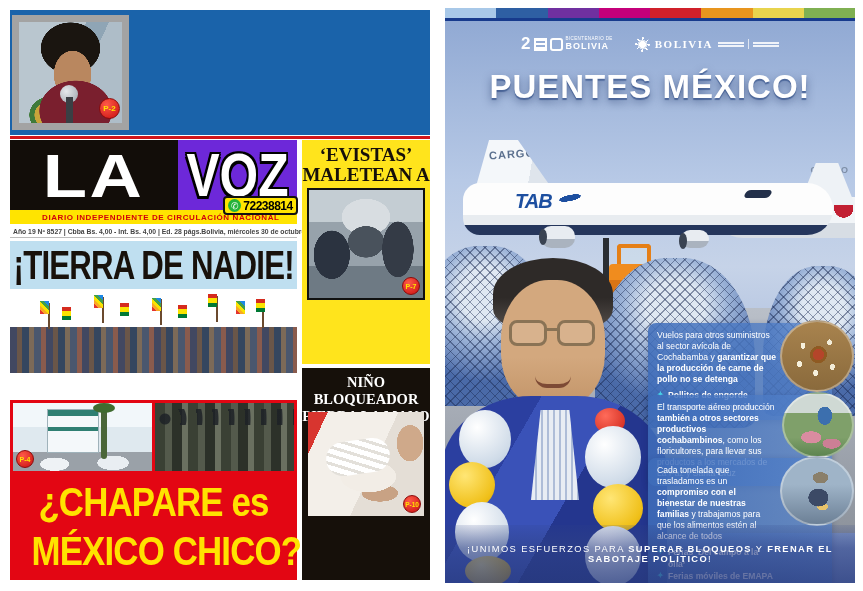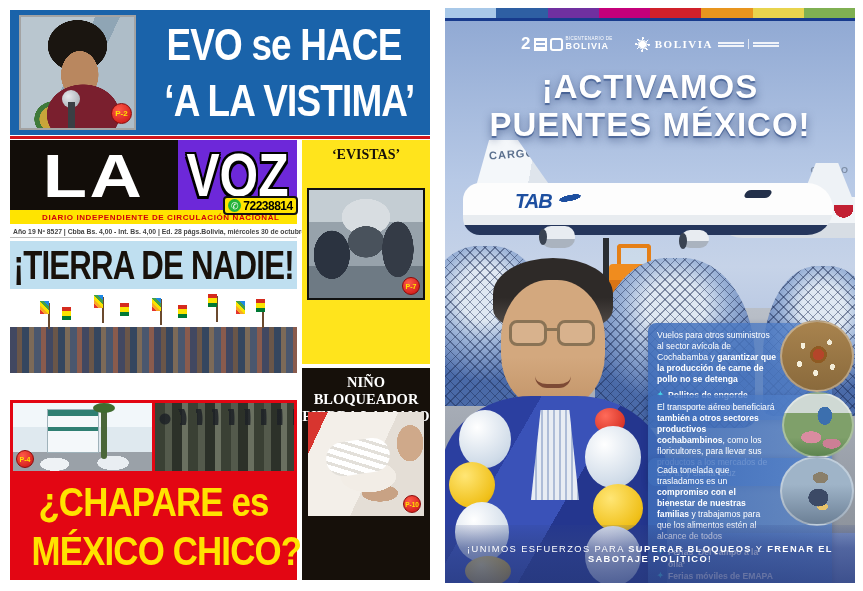--- a/index.html
+++ b/index.html
@@ -3,21 +3,21 @@
 <meta charset="utf-8">
 <style>
   * { margin:0; padding:0; box-sizing:border-box; }
   body { background:#e8e8e8; font-family:"Liberation Sans", sans-serif; }
   #stage { position:relative; width:863px; height:591px; background:#ffffff; overflow:hidden; margin:0 auto; }
 
   
   #np { position:absolute; left:10px; top:10px; width:420px; height:570px; background:#fff; }
 
   .evo-banner { position:absolute; left:0; top:0; width:420px; height:125px; background:#1a63aa; }
-  .evo-photo { position:absolute; left:9px; top:5px; width:117px; height:115px; background:#fff; border:2px solid #a3a3a3; overflow:hidden; }
+  .evo-photo { position:absolute; left:2px; top:5px; width:117px; height:115px; background:#fff; border:7px solid #a3a3a3; overflow:hidden; }
   .evo-photo .ph { position:absolute; inset:0;
     background:
       radial-gradient(60px 50px at 55% 88%, #7a1f2e 0 60%, transparent 61%),
       radial-gradient(16px 26px at 52% 86%, #cfd4d8 0 60%, transparent 61%),
       radial-gradient(34px 30px at 30% 92%, #c8a43a 0 45%, #3f7a3a 46% 60%, transparent 61%),
       radial-gradient(30px 38px at 52% 52%, #b9875f 0 62%, transparent 63%),
       radial-gradient(46px 40px at 50% 26%, #1a1510 0 64%, transparent 65%),
       linear-gradient(115deg, #b9c6cf 0 45%, #8fa5b5 45% 60%, #aebdc8 60%);
   }
   .evo-photo .mic { position:absolute; left:47px; bottom:0; width:7px; height:26px; background:#3a3f44; }
@@ -84,21 +84,21 @@
   .police-photo .helmets { position:absolute; left:0; top:6px; width:139px; height:16px;
     background:repeating-radial-gradient(circle at 10px 10px, #1d2126 0 5px, transparent 6px 16px); opacity:.85; }
 
   .chapare-block { position:absolute; left:0; top:464px; width:287px; height:106px; background:#e30613; display:flex; flex-direction:column; justify-content:center; }
   .chapare-block span { color:#ffe200; font-weight:bold; font-size:41px; line-height:49px; white-space:nowrap; transform:scaleX(.85); text-align:center; letter-spacing:-1px; }
 
   
   .col-right { position:absolute; left:292px; top:130px; width:128px; height:440px; }
   .story-yellow { position:absolute; left:0; top:0; width:128px; height:224px; background:#ffe41c; }
   .kicker-serif { font-family:"Liberation Serif", serif; font-weight:bold; text-align:center; }
-  .story-yellow .kicker-serif { color:#16100a; font-size:14px; line-height:20px; padding-top:5px; }
+  .story-yellow .kicker-serif { color:#16100a; font-size:19px; line-height:20px; padding-top:5px; }
   .evistas-photo { position:absolute; left:5px; top:48px; width:118px; height:112px; border:2px solid #111; overflow:hidden;
     background:
       radial-gradient(30px 40px at 20% 60%, #2b3340 0 60%, transparent 61%),
       radial-gradient(26px 46px at 78% 55%, #343b46 0 60%, transparent 61%),
       radial-gradient(30px 26px at 50% 48%, #49525c 0 60%, transparent 61%),
       radial-gradient(40px 30px at 50% 25%, #d8dde1 0 60%, transparent 61%),
       linear-gradient(180deg, #c4cdd3 0 30%, #97a2ab 30% 70%, #6e7a84 70%);
   }
   .story-yellow .headline { position:absolute; left:0; top:164px; width:128px; }
   .story-yellow .headline span { display:block; color:#16100a; font-weight:bold; font-size:26px; line-height:29px; transform:scaleX(.88); white-space:nowrap; text-align:center; }
@@ -208,24 +208,20 @@
 <div id="stage">
 
   <div id="np">
 
     <div class="evo-banner">
       <div class="evo-photo">
         <div class="ph"></div>
         <div class="mic-head"></div>
         <div class="mic"></div>
         <div class="badge" style="right:2px;bottom:4px;width:21px;height:21px;font-size:8px;">P-2</div>
-      </div>
-      <div class="evo-headline">
-        <span>EVO se HACE</span>
-        <span>‘A LA VISTIMA’</span>
       </div>
     </div>
 
     <div class="np-red-rule"></div>
 
     <div class="masthead">
       <div class="la-box">
           <b>LA</b>
         </div>
       <div class="voz-box">
@@ -279,20 +275,21 @@
 
     <div class="chapare-block">
       <span>¿CHAPARE es</span>
       <span>MÉXICO CHICO?</span>
     </div>
 
     <div class="col-right">
       <div class="story-yellow">
         <div class="kicker-serif">
           <span>‘EVISTAS’</span><br>
+          <span>MALETEAN A</span>
         </div>
         <div class="evistas-photo">
           <div class="badge" style="right:3px;bottom:3px;width:18px;height:18px;font-size:7px;">P-7</div>
         </div>
       </div>
 
       <div class="story-black">
         <div class="kicker-serif">
           <span>NIÑO BLOQUEADOR</span><br>
           <span>PIERDA LA MANO</span>
@@ -333,21 +330,20 @@
         <span class="bol">BOLIVIA</span>
         <span class="bars">
             <i></i>
             <span class="sep"></span>
             <i></i>
           </span>
       </div>
     </div>
 
     <div class="poster-headline">
-      <span>¡ACTIVAMOS</span>
       <span>PUENTES MÉXICO!</span>
     </div>
 
     <div class="tarmac"></div>
     <div class="tailfin">
         <span>CARGO</span>
       </div>
     <div class="plane2">
       <span class="t">CARGO</span>
       <span class="fin"></span>
@@ -392,21 +388,21 @@
     </div>
 
     <div class="panel" id="panel0" style="top:315px;">
         <p><span>Vuelos para otros suministros al sector avícola de Cochabamba y </span><b>garantizar que la producción de carne de pollo no se detenga</b></p>
         <ul>
           <li>Pollitos de engorde</li>
           <li>Insumos alimentarios</li>
         </ul>
       </div>
     <div class="panel" id="panel1" style="top:387px;">
-        <p><span>El transporte aéreo beneficiará </span><b>también a otros sectores productivos cochabambinos</b><span>, como los floricultores, para llevar sus productos a los mercados de La Paz y Santa Cruz</span></p>
+        <p><span>El transporte aéreo producción </span><b>también a otros sectores productivos cochabambinos</b><span>, como los floricultores, para llevar sus productos a los mercados de La Paz y Santa Cruz</span></p>
       </div>
     <div class="panel" id="panel2" style="top:450px;">
         <p><span>Cada tonelada que trasladamos es un </span><b>compromiso con el bienestar de nuestras familias</b><span> y trabajamos para que los alimentos estén al alcance de todos</span></p>
         <ul>
           <li>Ferias ‘Del campo a la olla’</li>
           <li>Ferias móviles de EMAPA</li>
         </ul>
       </div>
     <div class="pcircle pc1" style="left:335px;top:312px;width:74px;height:72px;"></div>
     <div class="pcircle pc2" style="left:337px;top:384px;width:72px;height:66px;"></div>

